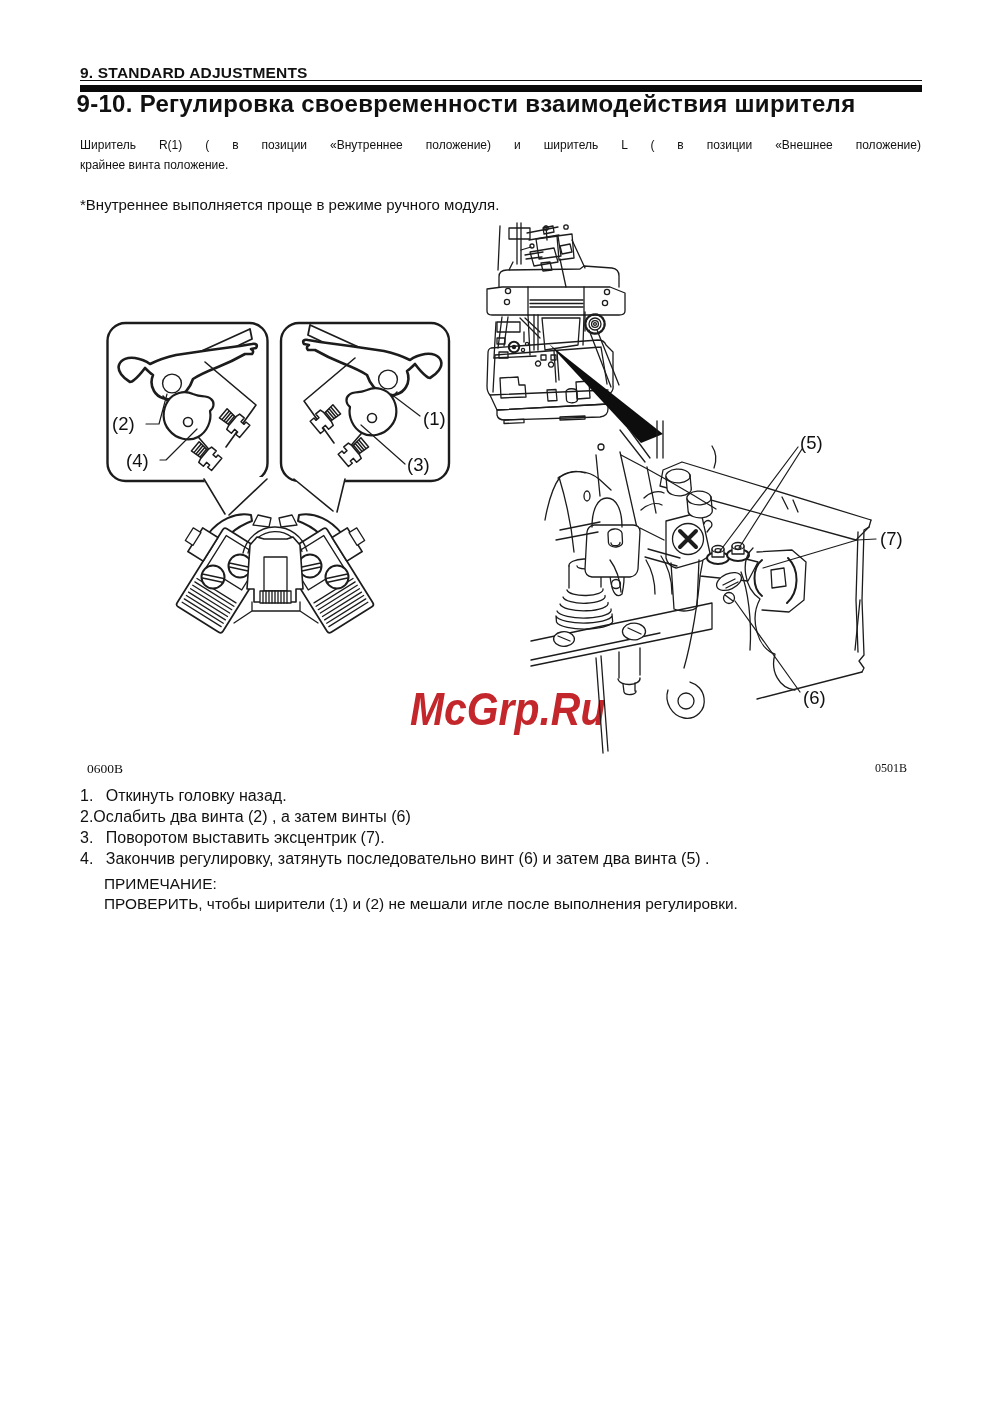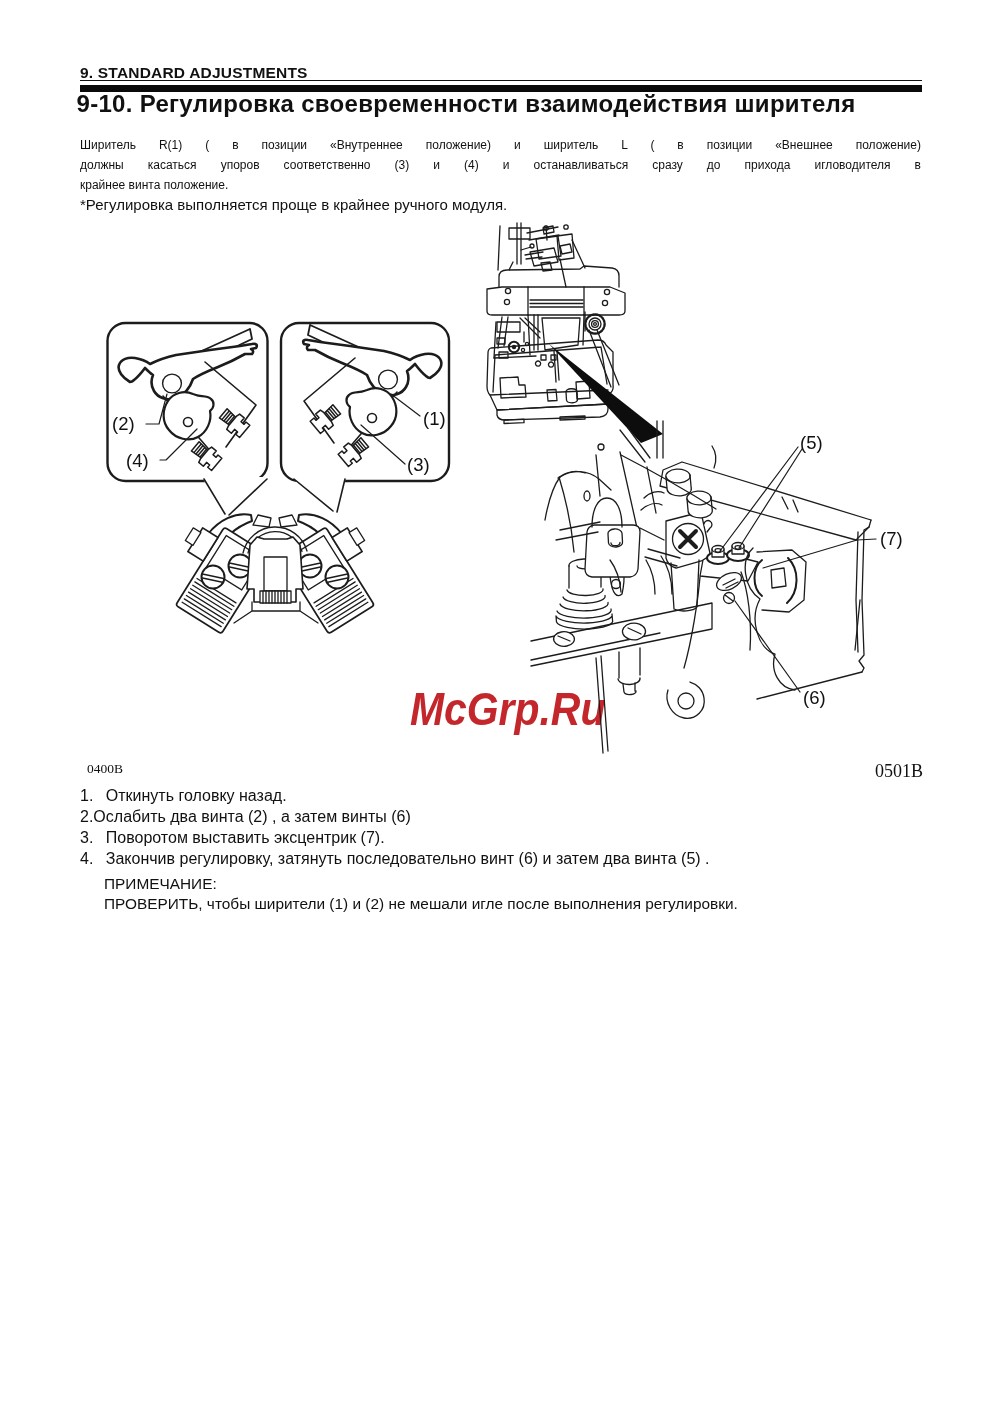--- a/index.html
+++ b/index.html
@@ -12,27 +12,26 @@
 <div id="page">
 
   <div class="abs" style="left:80px;top:64px;font-size:15.5px;font-weight:bold;letter-spacing:0.2px;">9. STANDARD ADJUSTMENTS</div>
   <div class="abs" style="left:80px;top:79.5px;width:842px;height:1.6px;background:#111;"></div>
   <div class="abs" style="left:80px;top:85px;width:842px;height:6.5px;background:#0a0a0a;"></div>
 
   <div class="abs" style="left:76.5px;top:90px;font-size:24px;font-weight:bold;letter-spacing:0.3px;">9-10. Регулировка своевременности взаимодействия ширителя</div>
 
   <div class="abs" style="left:80px;top:134.5px;width:841px;font-size:12px;line-height:20px;">
     <div style="text-align:justify;text-align-last:justify;">Ширитель R(1) ( в позиции «Внутреннее положение) и ширитель L ( в позиции «Внешнее положение)</div>
-    <div style="text-align:justify;text-align-last:justify;">должны касаться упоров соответственно (3) и (4) и останавливаться сразу до прихода игловодителя в</div>
     <div>крайнее винта положение.</div>
   </div>
-  <div class="abs" style="left:80px;top:196px;font-size:15px;">*Регулировка выполняется проще в крайнее ручного модуля.</div>
-
-  <div class="abs" style="left:87px;top:761px;font-family:'Liberation Serif',serif;font-size:13.5px;">0400B</div>
-  <div class="abs" style="left:875px;top:761px;font-family:'Liberation Serif',serif;font-size:18px;">0501B</div>
+  <div class="abs" style="left:80px;top:196px;font-size:15px;">*Внутреннее выполняется проще в режиме ручного модуля.</div>
+
+  <div class="abs" style="left:87px;top:761px;font-family:'Liberation Serif',serif;font-size:13.5px;">0600B</div>
+  <div class="abs" style="left:875px;top:761px;font-family:'Liberation Serif',serif;font-size:12px;">0501B</div>
 
   <div class="abs" style="left:410px;top:681px;width:200px;font-size:47px;font-weight:bold;font-style:italic;color:#c4272b;transform:scaleX(0.87);transform-origin:0 0;white-space:nowrap;">McGrp.Ru</div>
 
   <div class="abs" style="left:80px;top:784.5px;font-size:16px;line-height:21px;white-space:pre;">1.  Откинуть головку назад.
 2.Ослабить два винта (2) , а затем винты (6)
 3.  Поворотом выставить эксцентрик (7).
 4.  Закончив регулировку, затянуть последовательно винт (6) и затем два винта (5) .</div>
 
   <div class="abs" style="left:104px;top:874px;font-size:15.4px;line-height:20px;">ПРИМЕЧАНИЕ:<br>ПРОВЕРИТЬ, чтобы ширители (1) и (2) не мешали игле после выполнения регулировки.</div>
 

